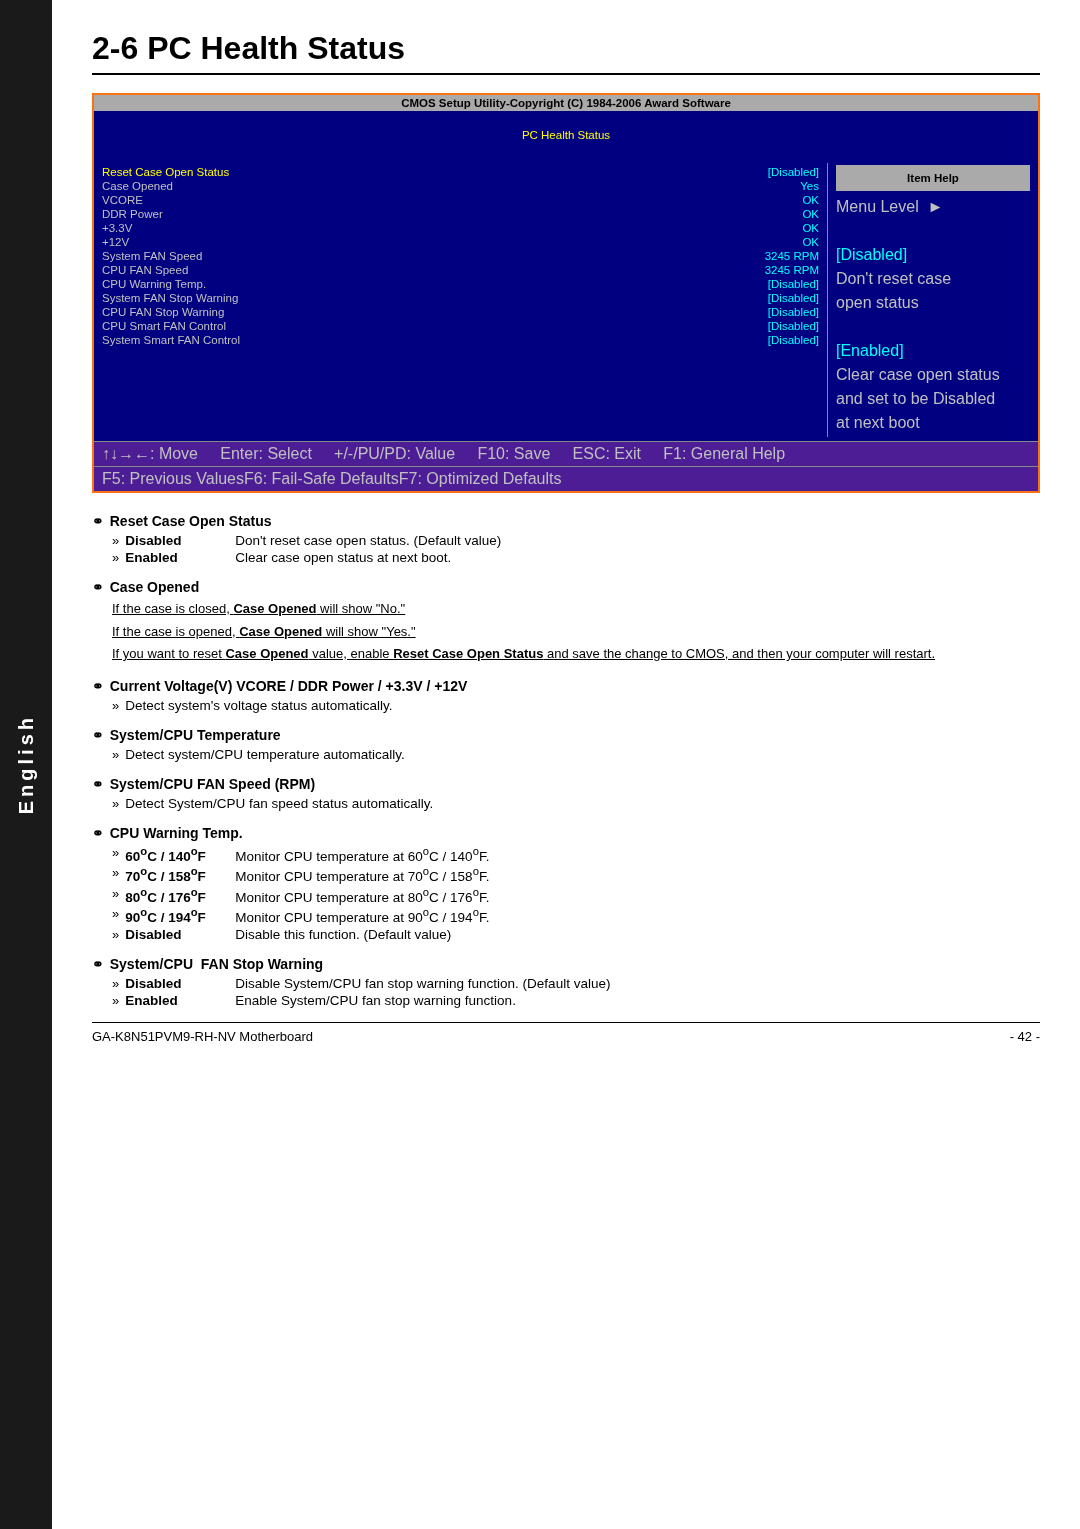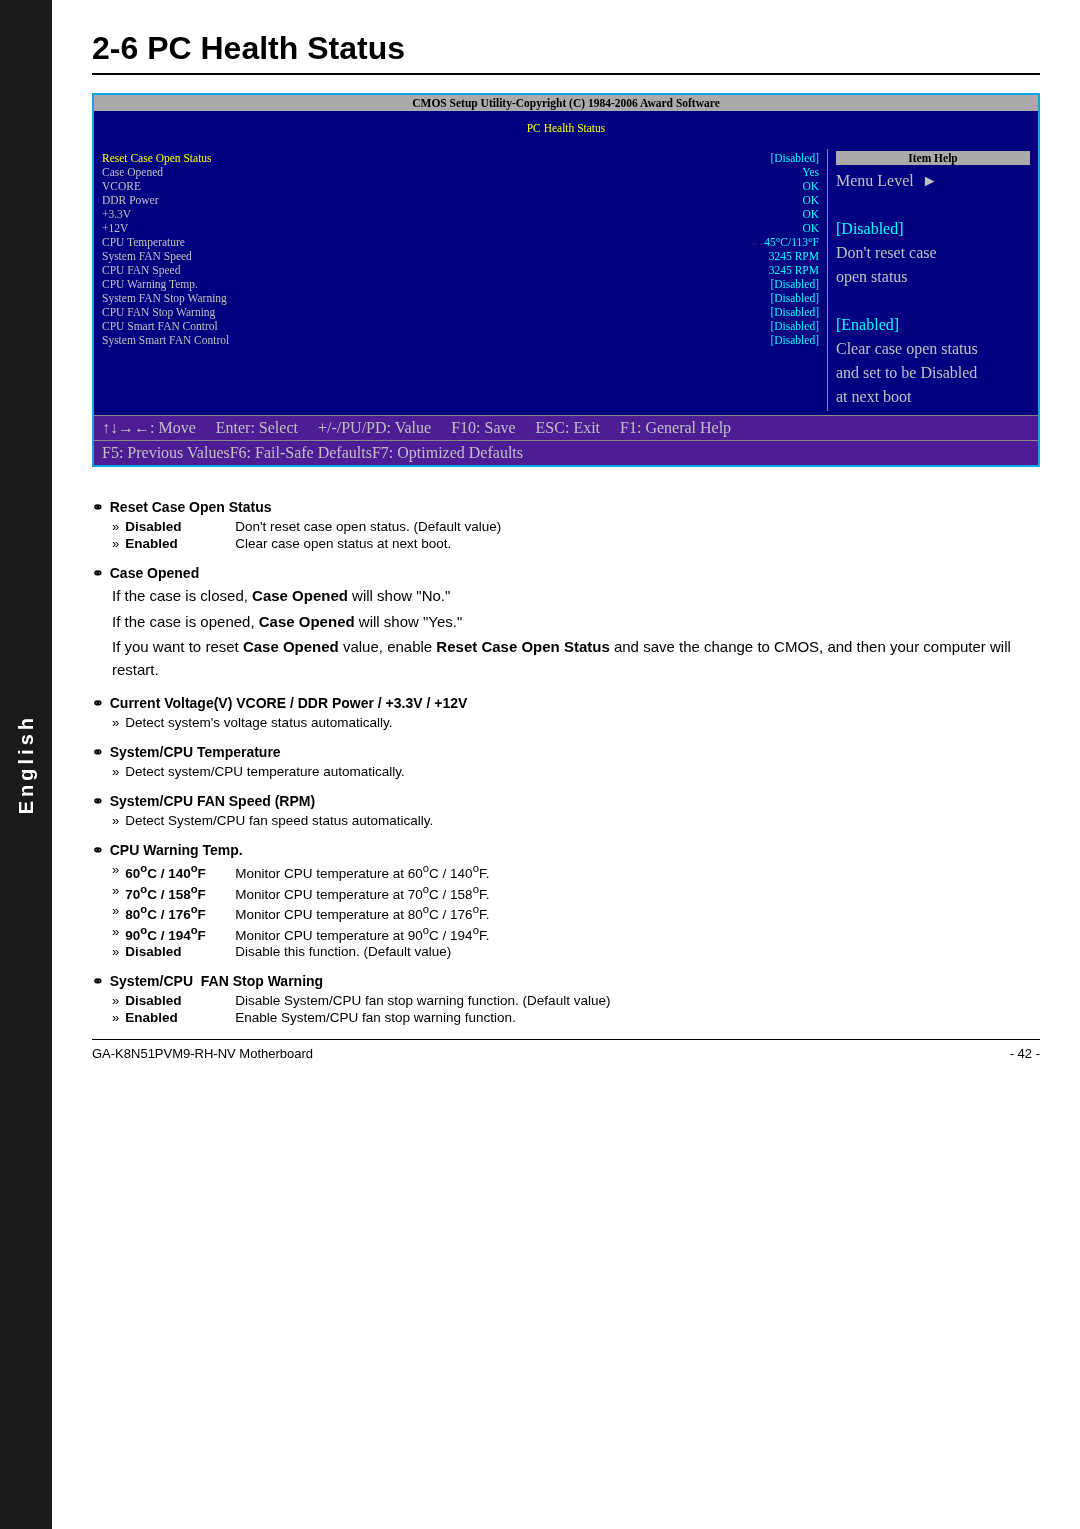--- a/index.html
+++ b/index.html
@@ -37,40 +37,40 @@
     }
     .page-title {
       font-size: 32px;
       font-weight: bold;
       margin-bottom: 18px;
       border-bottom: 2px solid #000;
       padding-bottom: 6px;
     }
     
     .bios-screen {
-      border: 2px solid #0ea5e9;
+      border: 2px solid #f97316;
       background: #000080;
       color: #c0c0c0;
-      font-family: Liberation Serif, serif;
+      font-family: Liberation Sans, sans-serif;
       font-size: 11.5px;
-      margin-bottom: 32px;
+      margin-bottom: 20px;
     }
     .bios-title-bar {
       background: #aaaaaa;
       color: #000;
       text-align: center;
       padding: 2px 0;
       font-weight: bold;
       font-size: 11.5px;
     }
     .bios-subtitle-bar {
       background: #000080;
       color: #ffff00;
       text-align: center;
-      padding: 11px 0;
+      padding: 18px 0;
       font-size: 11.5px;
     }
     .bios-body {
       display: flex;
       padding: 4px 0;
     }
     .bios-left {
       flex: 1;
       padding: 2px 8px;
       border-right: 1px solid #888;
@@ -86,21 +86,21 @@
       padding: 1px 0;
     }
     .bios-row-label { color: #c0c0c0; }
     .bios-row-label.highlight { color: #ffff00; }
     .bios-row-value { color: #00ffff; }
     .bios-right-title {
       background: #aaaaaa;
       color: #000;
       text-align: center;
       font-weight: bold;
-      padding: 1px 4px;
+      padding: 7px 4px;
       margin-bottom: 4px;
     }
     .bios-right-text { color: #c0c0c0; font-size: 16px; line-height: 1.5; }
     .bios-right-text .cyan { color: #00ffff; }
     .bios-footer {
       background: #4c1d95;
       color: #c0c0c0;
       font-size: 16px;
       padding: 3px 8px;
       border-top: 1px solid #888;
@@ -133,23 +133,24 @@
     .sub-bullet {
       margin-right: 6px;
       font-size: 13px;
     }
     .sub-label {
       font-weight: bold;
       min-width: 110px;
     }
     .sub-desc { flex: 1; }
     .paragraph {
-      font-size: 15px;
+      font-size: 13px;
       margin-bottom: 3px;
       line-height: 1.5;
+      text-decoration: underline;
     }
     .bold { font-weight: bold; }
     
     .page-footer {
       border-top: 1px solid #000;
       display: flex;
       justify-content: space-between;
       padding: 6px 0;
       font-size: 13px;
     }
@@ -187,24 +188,20 @@
             <span class="bios-row-label">DDR Power</span>
             <span class="bios-row-value">OK</span>
           </div>
           <div class="bios-row">
             <span class="bios-row-label">+3.3V</span>
             <span class="bios-row-value">OK</span>
           </div>
           <div class="bios-row">
             <span class="bios-row-label">+12V</span>
             <span class="bios-row-value">OK</span>
-          </div>
-          <div class="bios-row">
-            <span class="bios-row-label">CPU Temperature</span>
-            <span class="bios-row-value">45°C/113°F</span>
           </div>
           <div class="bios-row">
             <span class="bios-row-label">System FAN Speed</span>
             <span class="bios-row-value">3245 RPM</span>
           </div>
           <div class="bios-row">
             <span class="bios-row-label">CPU FAN Speed</span>
             <span class="bios-row-value">3245 RPM</span>
           </div>
           <div class="bios-row">

